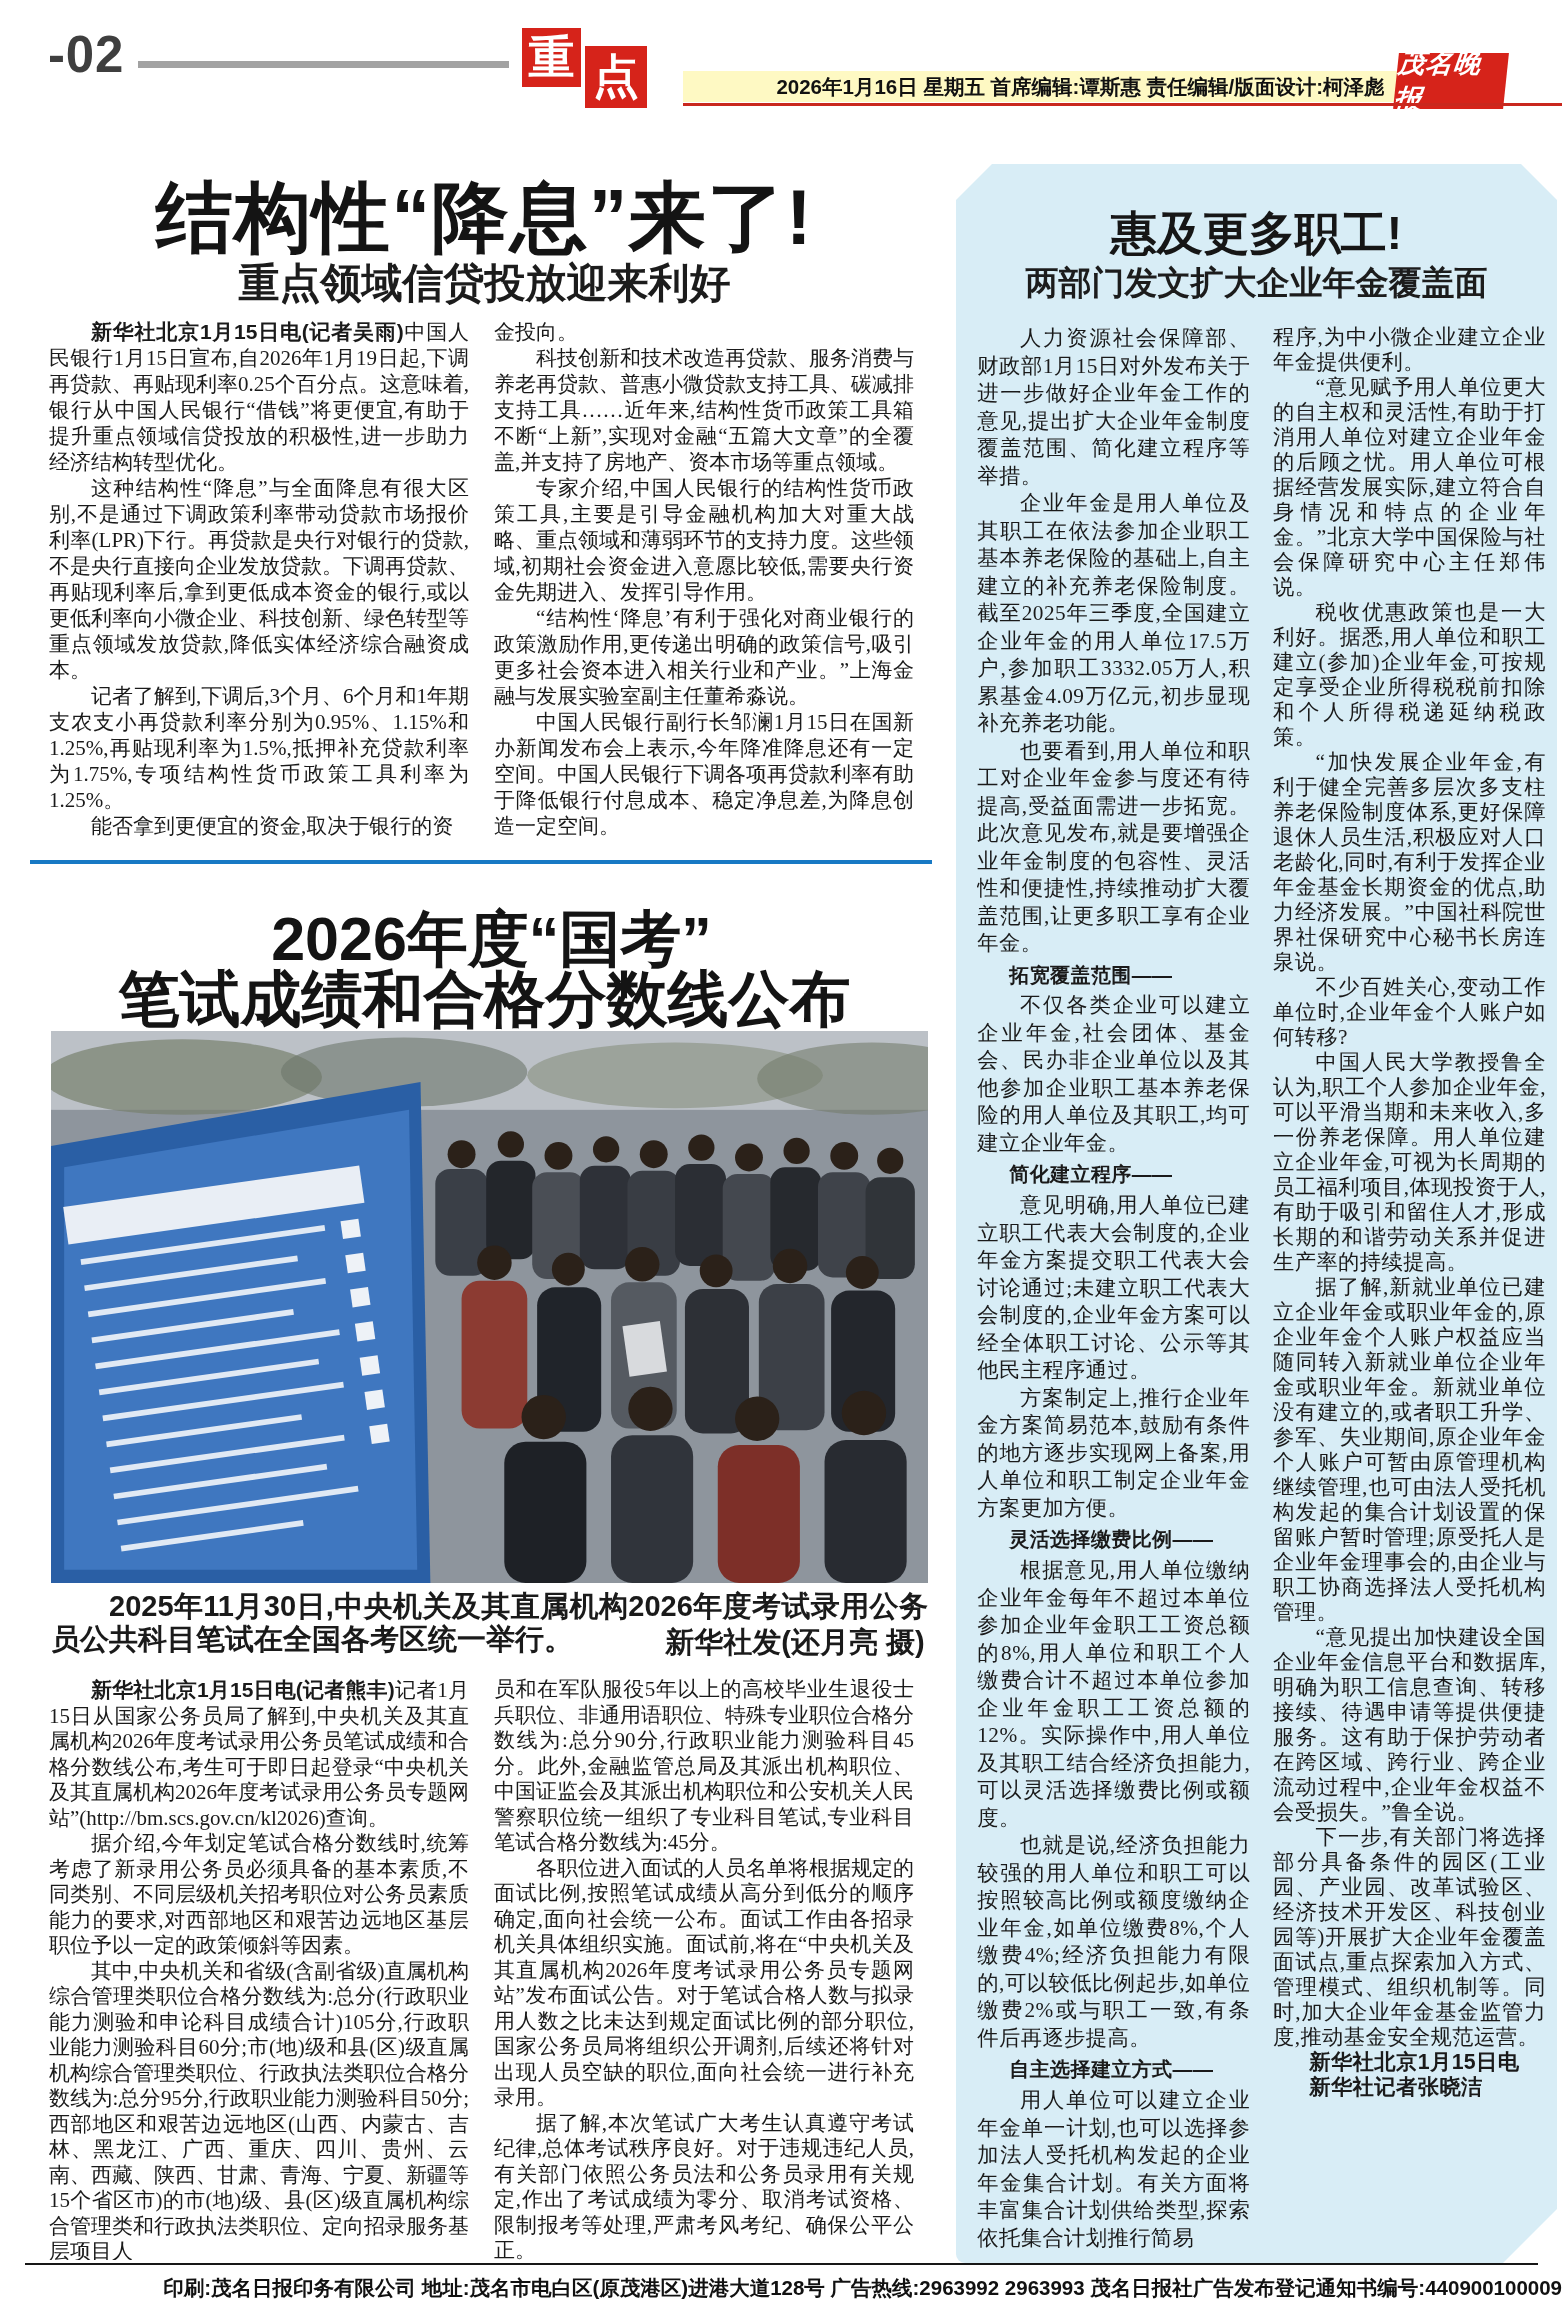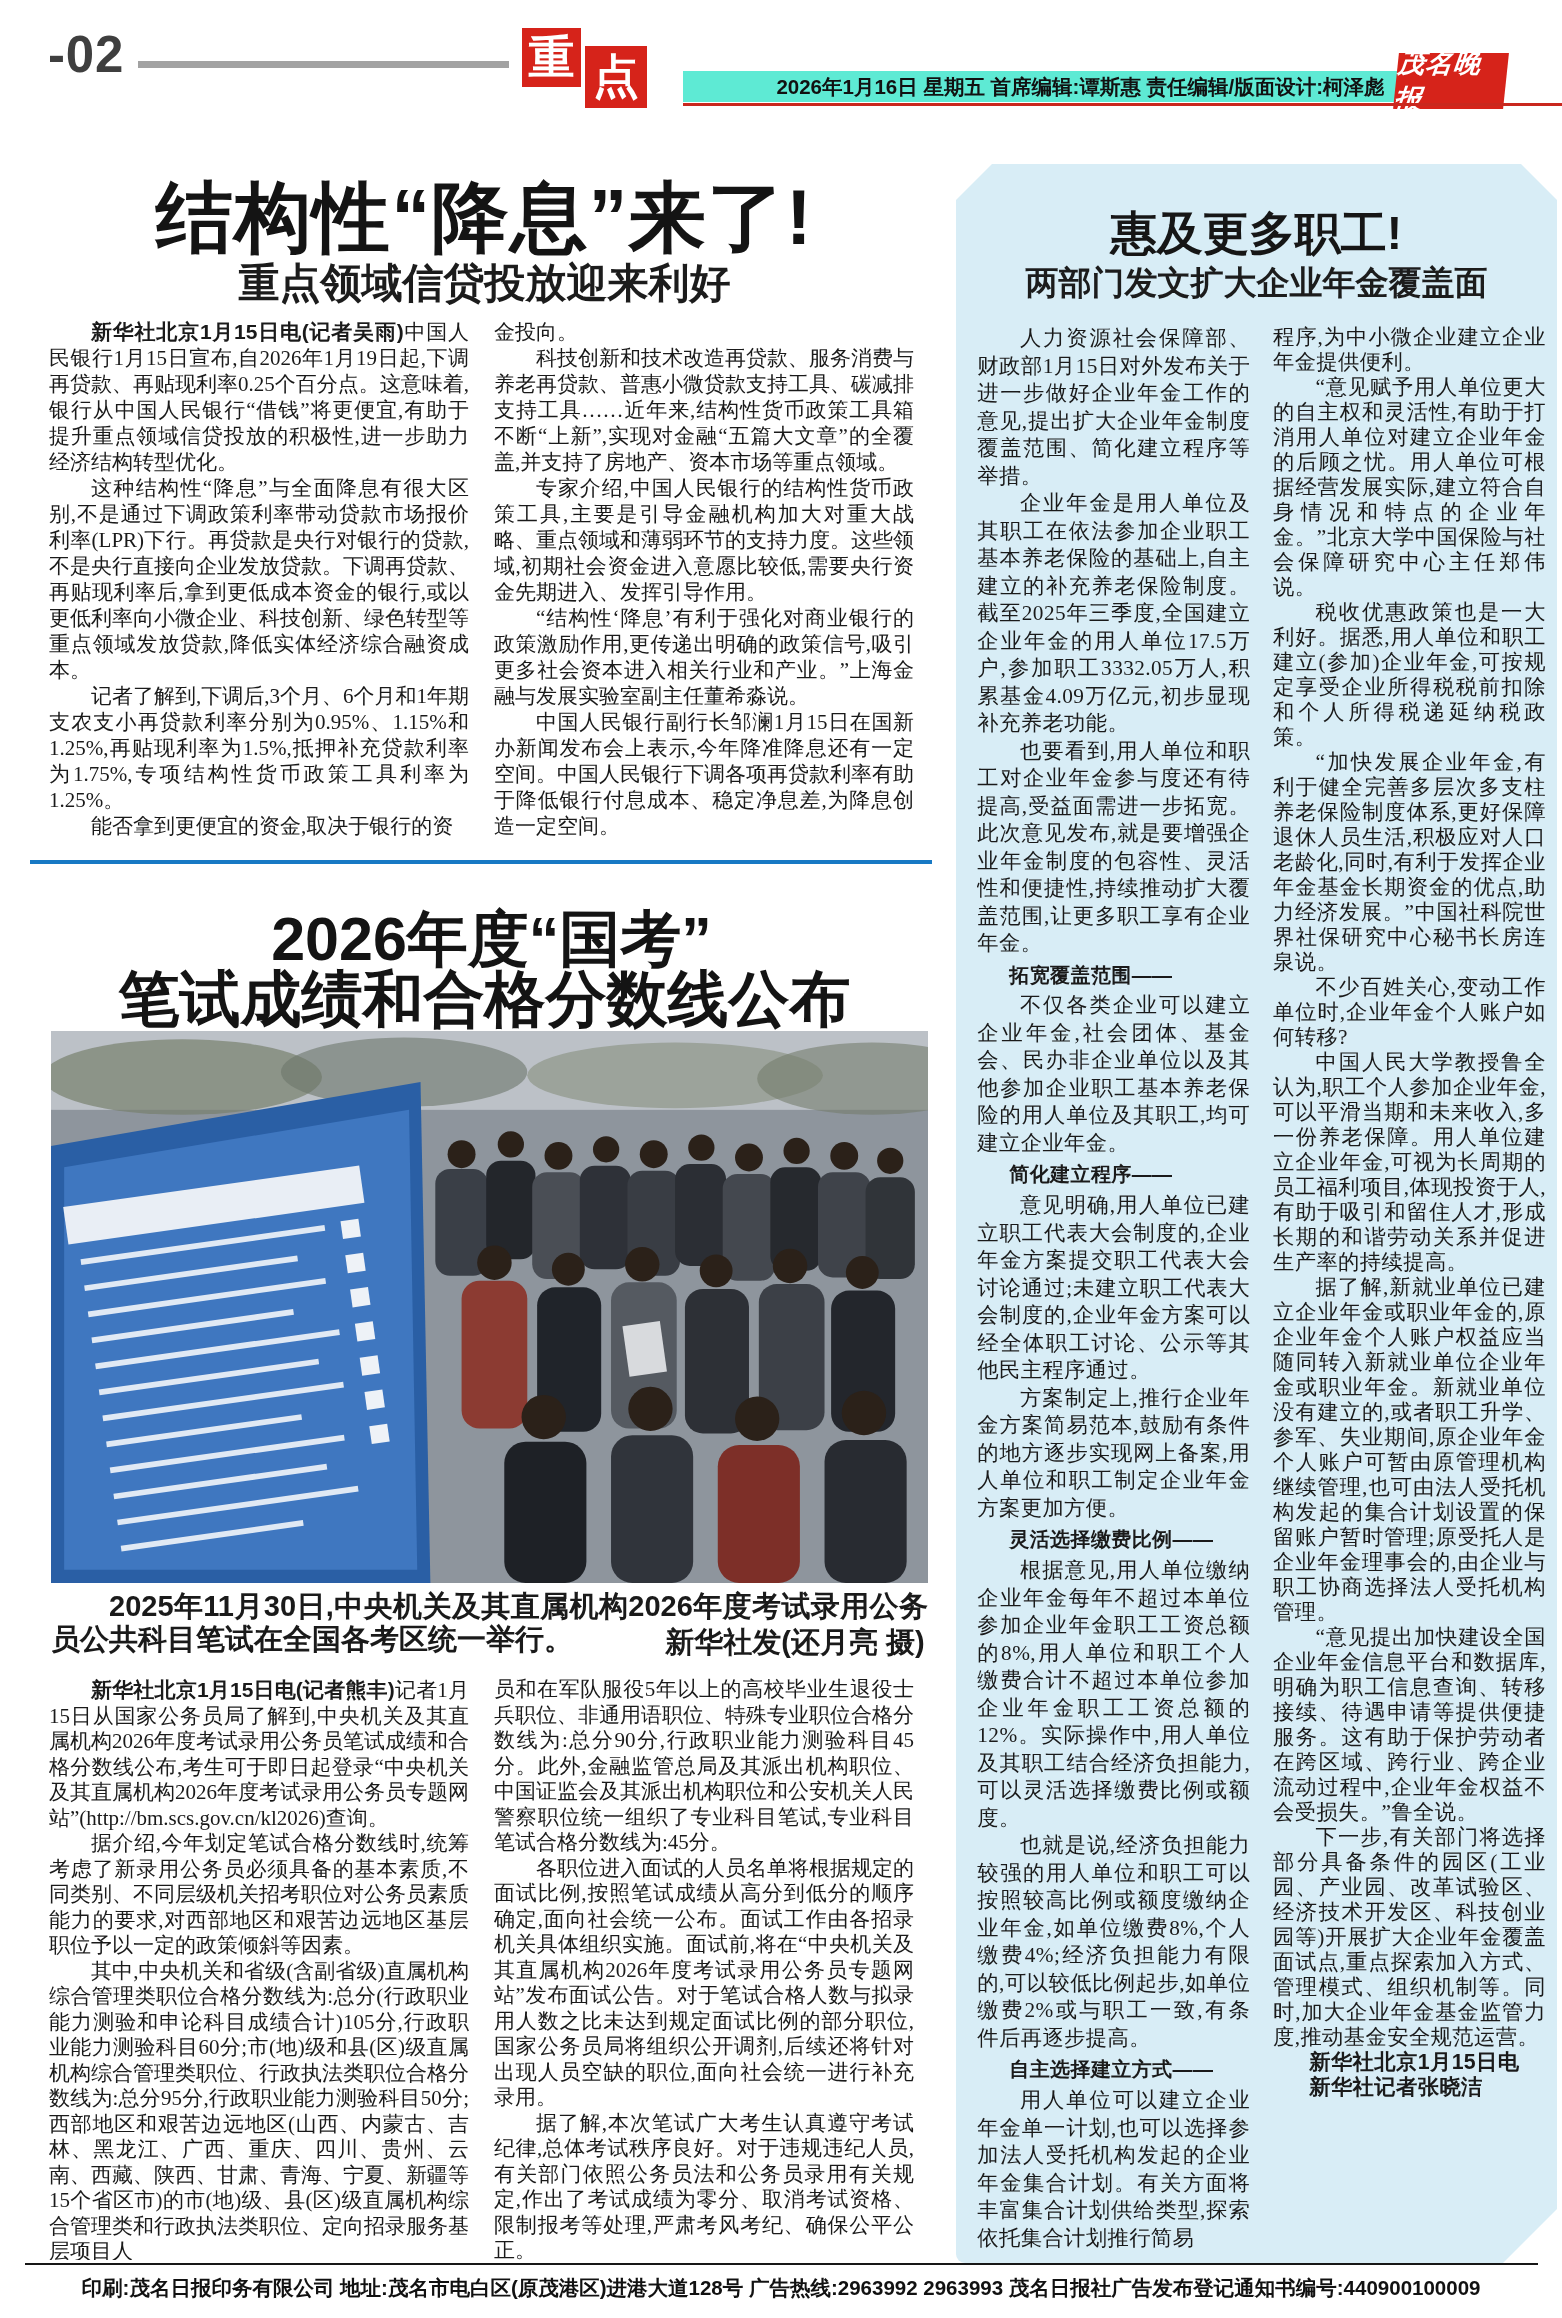--- a/index.html
+++ b/index.html
@@ -9,21 +9,21 @@
 
   
   .page-number{left:48px;top:25px;font-family:"Liberation Sans",sans-serif;
     font-weight:700;font-size:51px;color:#3f3f3f;letter-spacing:0.8px;}
   .header-rule{left:138px;top:61px;width:371px;height:7.4px;background:#a2a2a2;}
   .sec-box{width:59px;height:59px;background:var(--red,#d6231a);color:#fff;
     font-family:"Liberation Sans",sans-serif;font-weight:700;font-size:46px;
     display:flex;align-items:center;justify-content:center;}
   .sec1{left:522px;top:28px;}
   .sec2{left:585px;top:46px;width:62px;height:62px;}
-  .dateline-bar{left:683px;top:71px;width:795px;height:31px;background:#5eead4;
+  .dateline-bar{left:683px;top:71px;width:795px;height:31px;background:#fef9c3;
     display:flex;align-items:center;justify-content:center;}
   .dateline{font-family:"Liberation Sans",sans-serif;font-weight:600;font-size:20.5px;color:#111;}
   .masthead{left:1396px;top:53px;width:110px;height:56px;background:var(--red,#d6231a);
     color:#fff;display:flex;align-items:center;justify-content:center;
     font-family:"Liberation Serif",serif;font-weight:700;font-size:27px;
     transform:skewX(-6deg);letter-spacing:0.8px;font-style:italic;}
   .header-red-rule{left:683px;top:103px;width:879px;height:3.3px;background:#c9281e;}
 
   
   .a1-title{left:33px;top:167px;width:903px;text-align:center;
@@ -65,21 +65,21 @@
   .pcol-b{left:317px;line-height:25px;}
   .para{margin:0;text-indent:2em;}
   .para.cont{text-indent:0;}
   .para b{font-family:"Liberation Sans",sans-serif;font-weight:700;}
   .subhead{font-family:"Liberation Sans",sans-serif;font-weight:700;font-size:20px;
     text-indent:1.6em;margin:4.1px 0 3.3px;}
   .byline{font-family:"Liberation Sans",sans-serif;font-weight:700;text-indent:1.7em;}
 
   
   .footer-rule{left:25px;top:2263px;width:1513px;height:1.6px;background:#161616;}
-  .footer{left:0;top:2274px;width:1562px;text-align:center;
+  .footer{left:0;top:2274px;width:1562px;text-align:right;
     font-family:"Liberation Sans",sans-serif;font-weight:600;font-size:20.5px;color:#111;}
 </style>
 </head>
 <body>
 
 <div id="page">
 
   <div class="abs page-number">-02</div>
   <div class="abs header-rule"></div>
   <div class="abs sec-box sec1">

